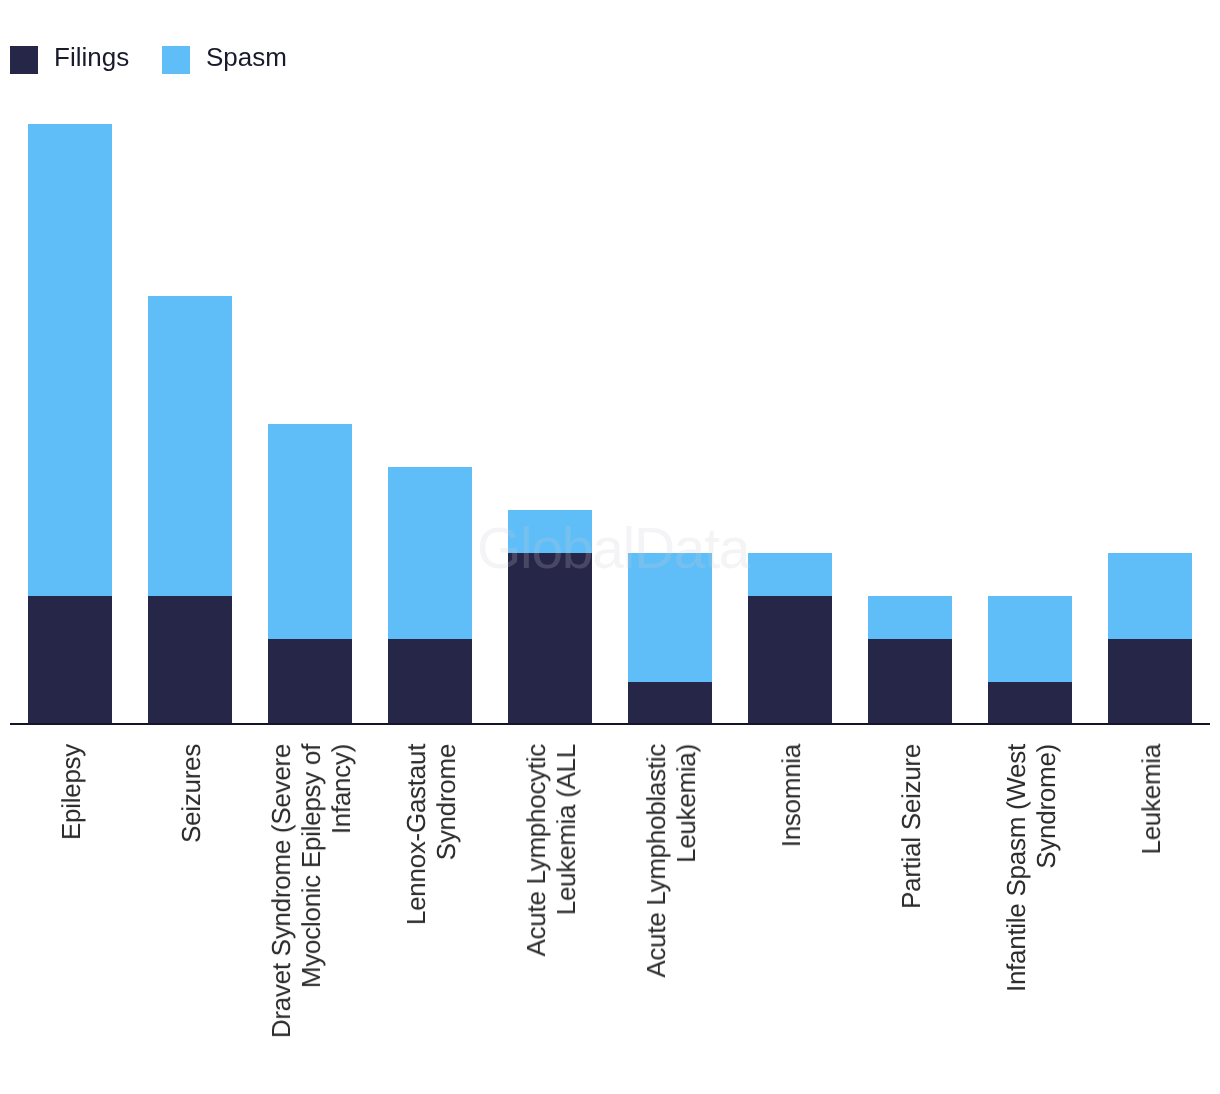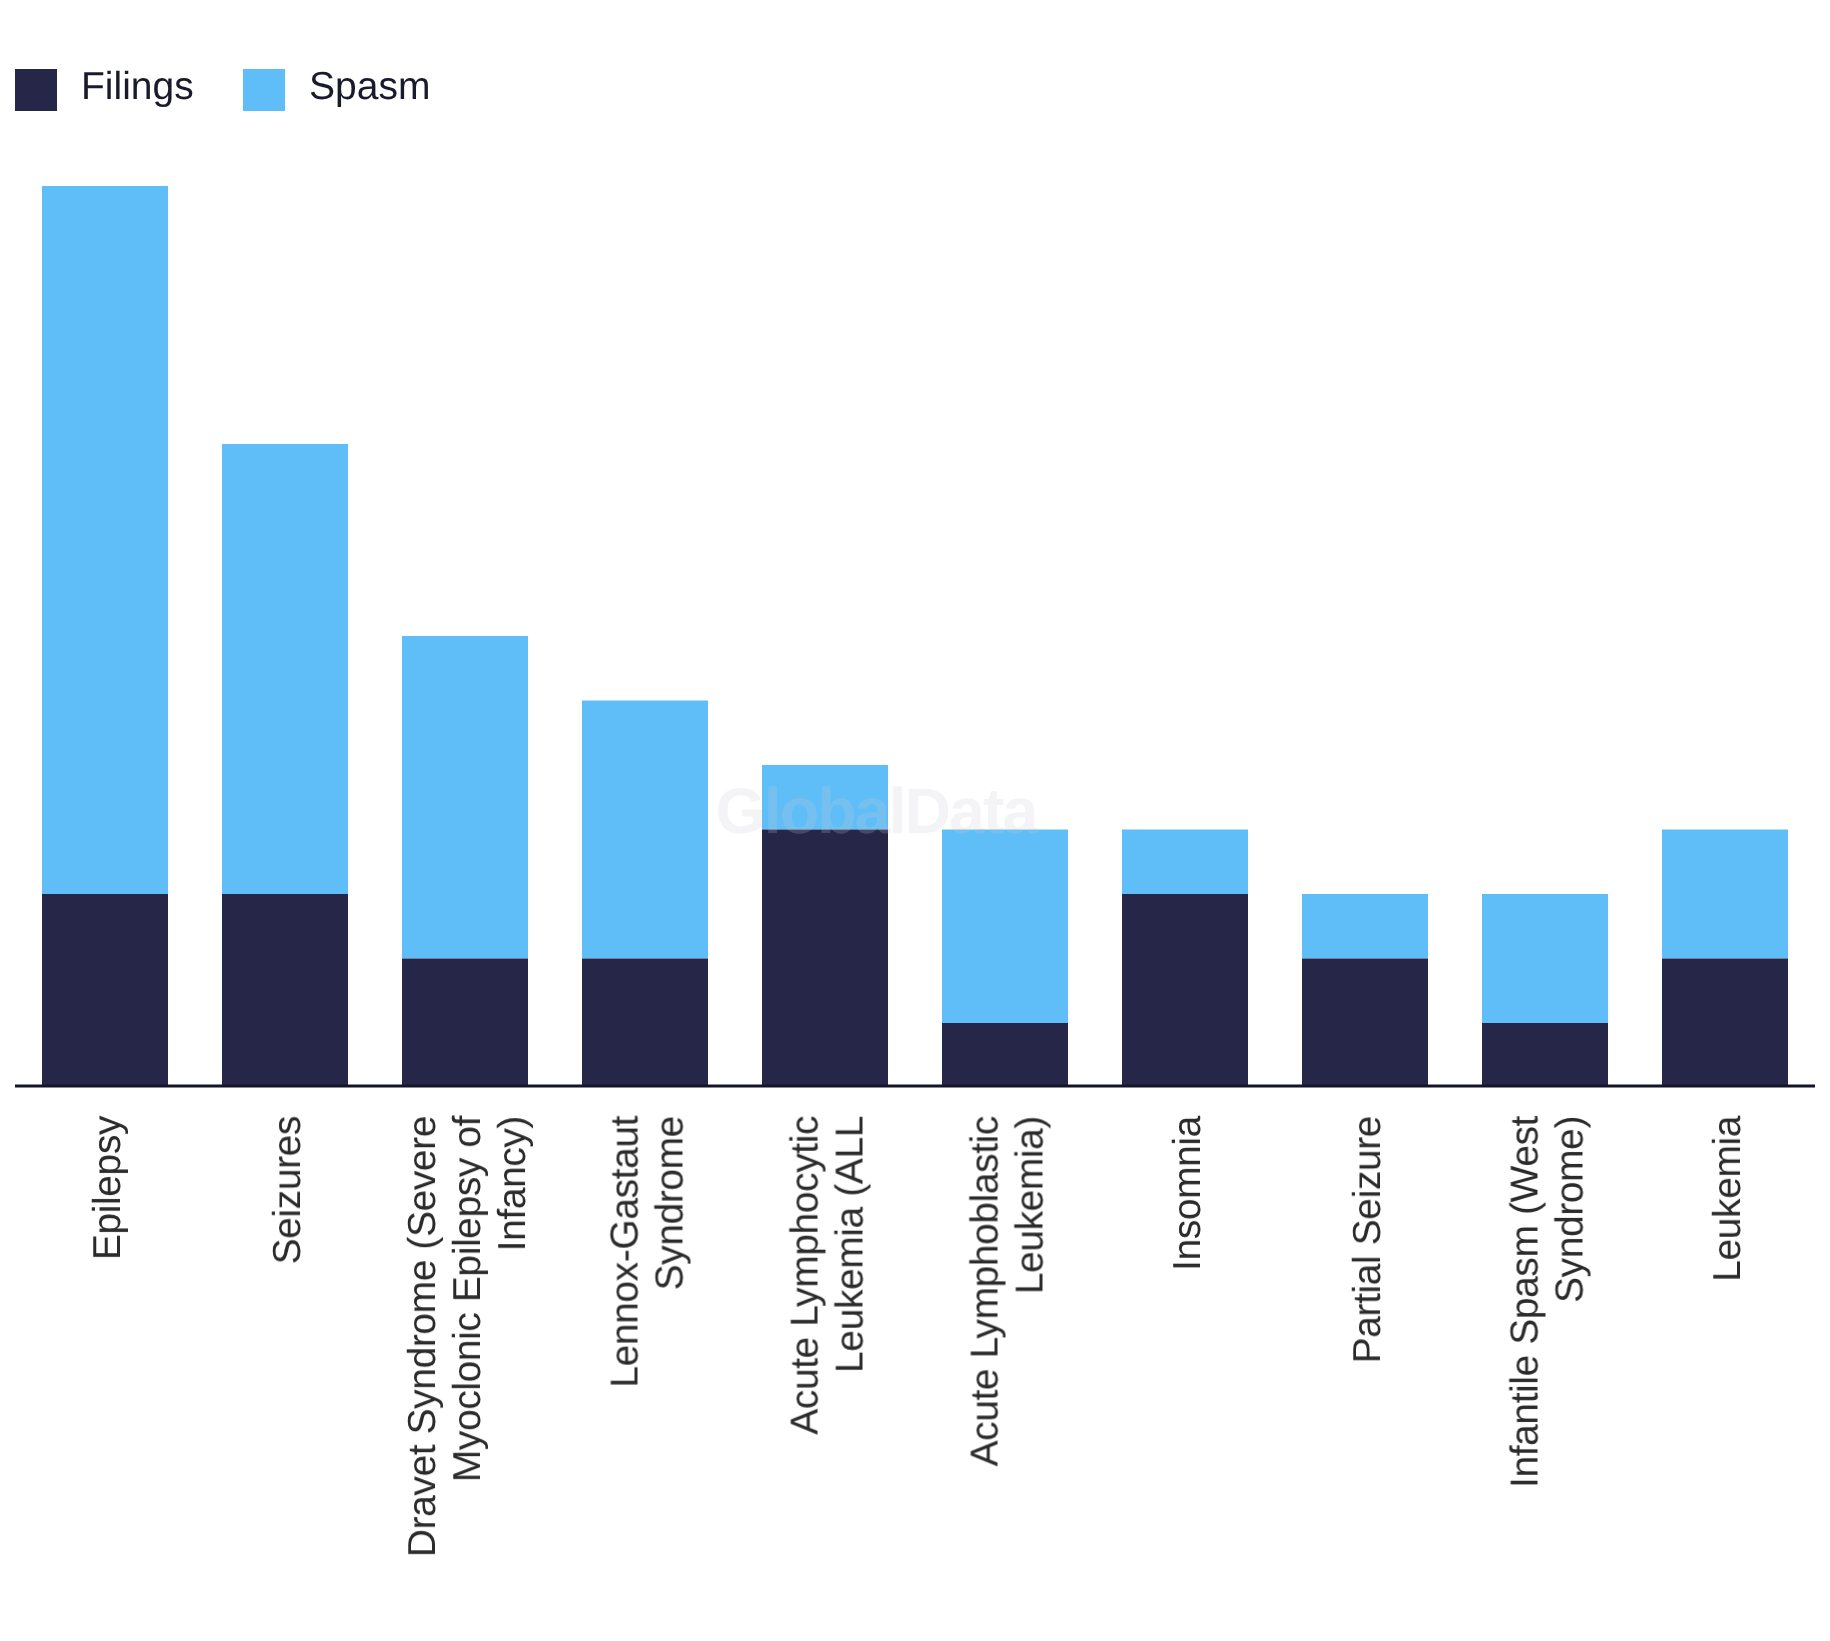--- a/index.html
+++ b/index.html
@@ -17,21 +17,21 @@
                 transform:translateZ(0);}
 
   
   #plot{position:absolute;left:0;top:0;width:1220px;height:1094px;}
   .bar{position:absolute;}
   .seg{position:absolute;left:0;width:100%;}
 
   #axis{position:absolute;left:0;height:2.2px;background:#14142b;}
 
   
-  #watermark{position:absolute;font-size:43px;font-weight:bold;white-space:nowrap;
+  #watermark{position:absolute;font-size:57px;font-weight:normal;white-space:nowrap;
              letter-spacing:-1.3px;line-height:1;pointer-events:none;z-index:5;
              transform:translateZ(0);}
 
   
   .tick{position:absolute;white-space:nowrap;text-align:right;
         -webkit-font-smoothing:antialiased;text-rendering:geometricPrecision;
         width:max-content;
         font-size:26px;line-height:30px;color:#2b2b2b;letter-spacing:-0.28px;
         transform-origin:0 0;}
   .tick span{display:block;}

